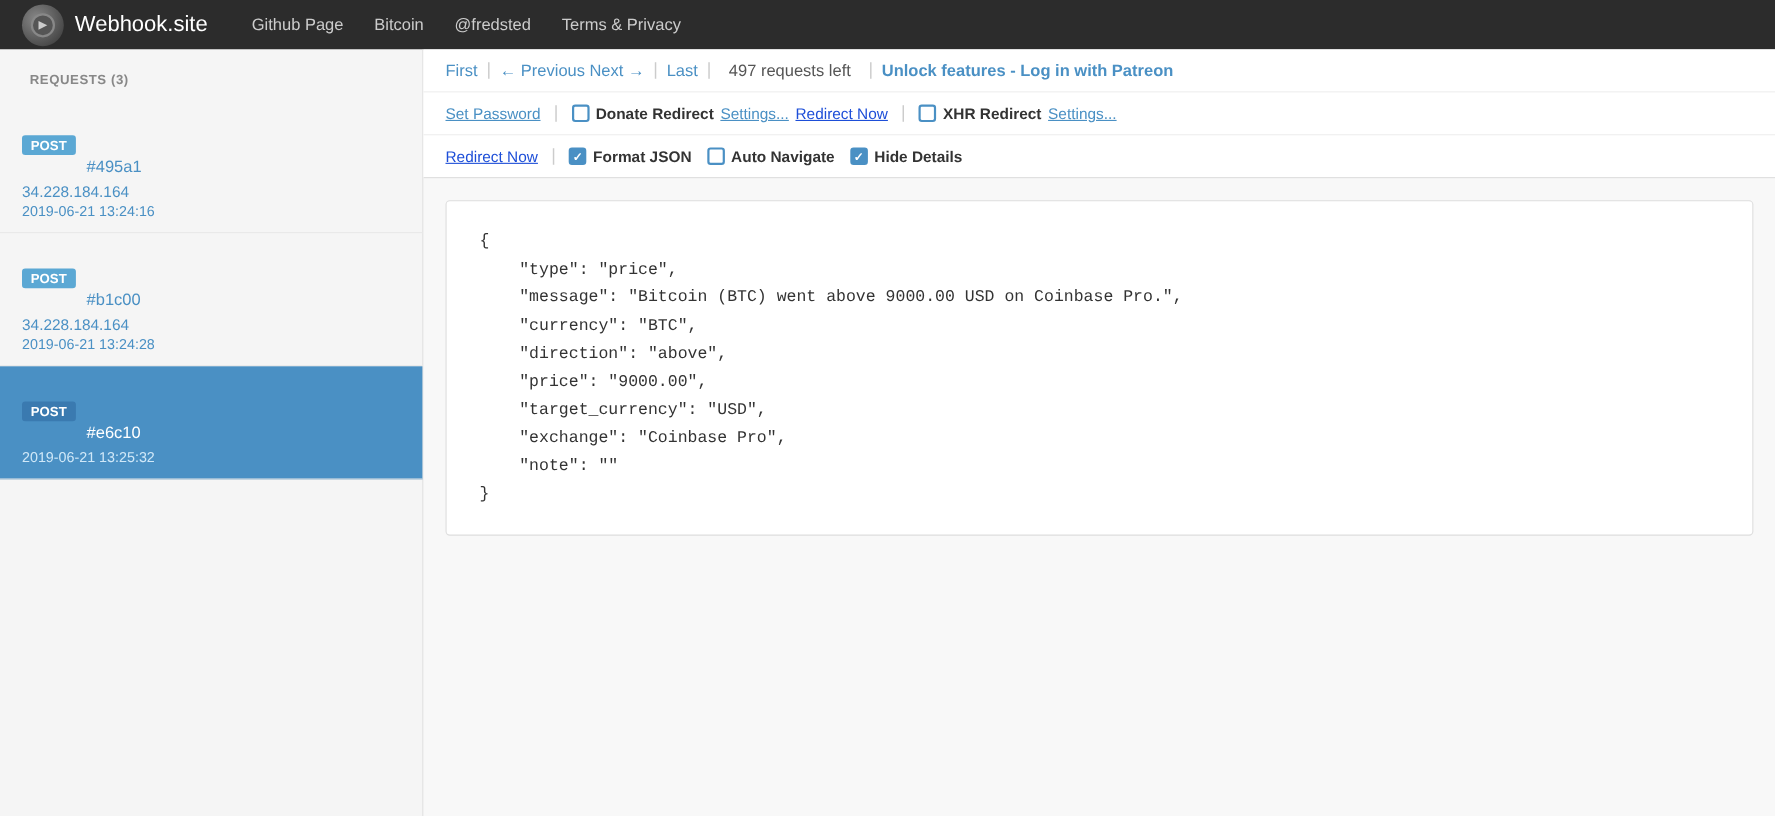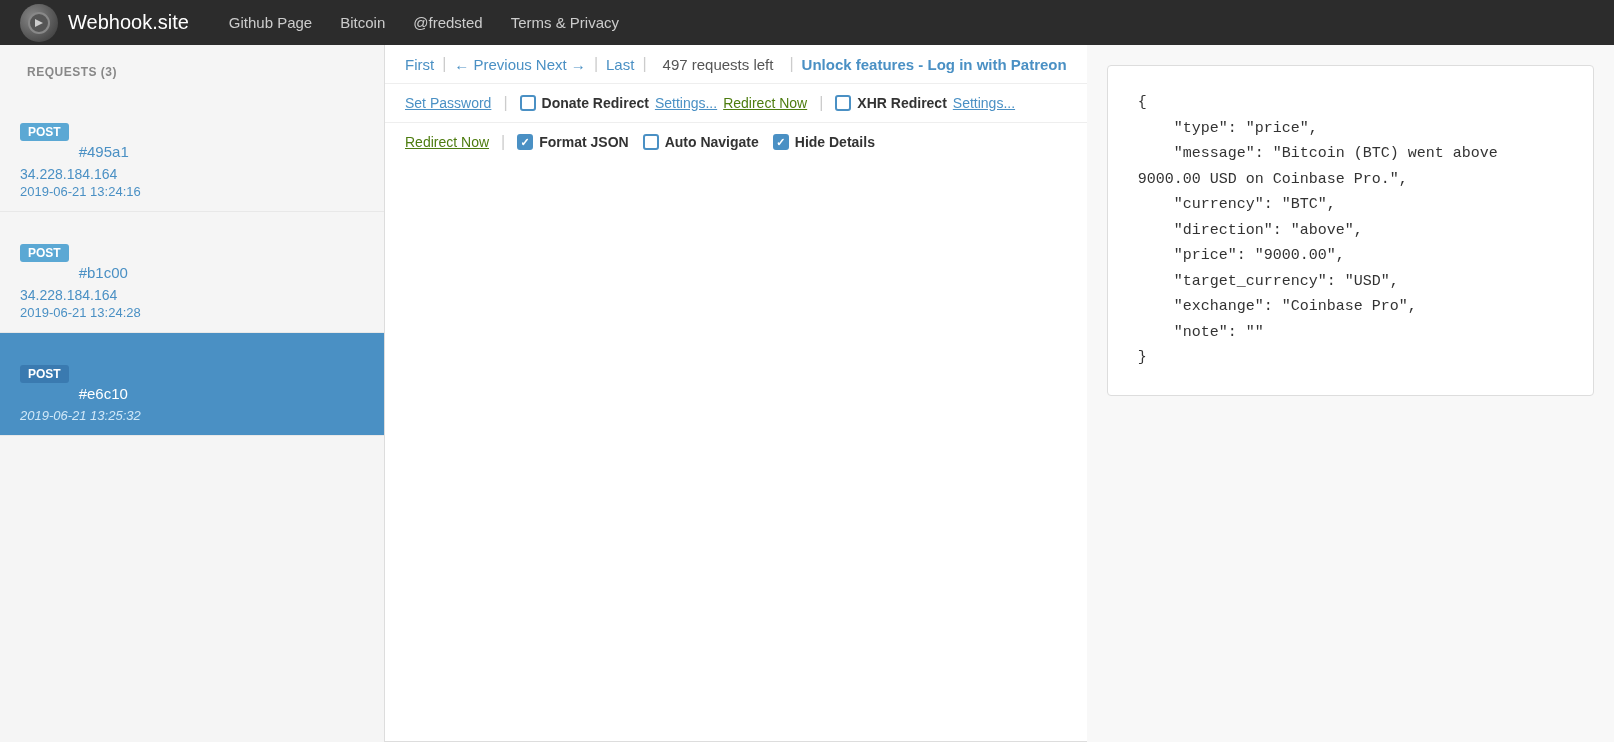--- a/index.html
+++ b/index.html
@@ -110,28 +110,28 @@
     }
     .request-item.active .request-ip {
       color: #d0e8f8;
     }
     .request-time {
       color: #4a90c4;
       font-size: 13px;
     }
     .request-item.active .request-time {
       color: #d0e8f8;
-      font-style: italic;
     }
 
     
     .right-panel {
       flex: 1;
       background: #f8f8f8;
       display: flex;
+      flex-direction: column;
     }
 
     
     .toolbar {
       background: #fff;
       border-bottom: 1px solid #ddd;
       padding: 0;
     }
     .toolbar-row1 {
       display: flex;
@@ -209,21 +209,21 @@
     }
     .custom-checkbox.unchecked {
       background: white;
     }
     .settings-link {
       color: #4a90c4;
       font-size: 14px;
       cursor: pointer;
     }
     .redirect-now-link {
-      color: #4d7c0f;
+      color: #1d4ed8;
       font-size: 14px;
       cursor: pointer;
     }
 
     
     .content-area {
       flex: 1;
       padding: 20px;
     }
     .json-box {

